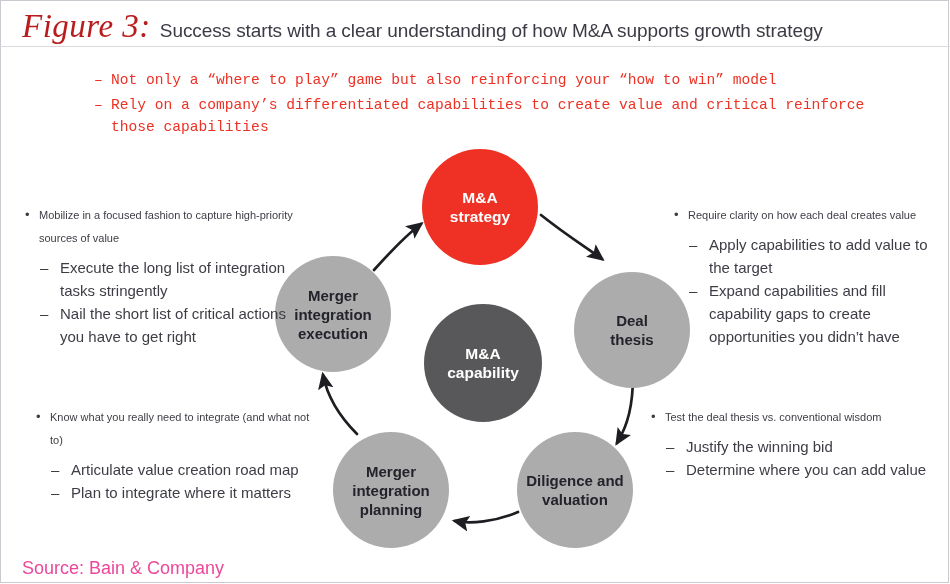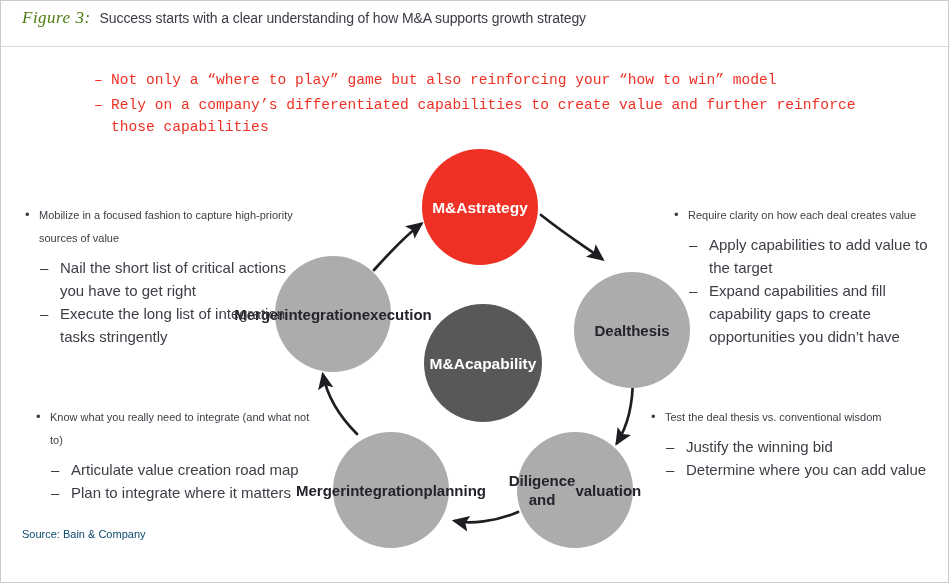--- a/index.html
+++ b/index.html
@@ -23,27 +23,27 @@
     top: 8px;
     width: 910px;
     height: 36px;
     display: flex;
     align-items: baseline;
     white-space: nowrap;
   }
   #figure-label {
     font-family: "Liberation Serif", serif;
     font-style: italic;
-    font-size: 17px;
-    color: #4d7c0f;
+    font-size: 33px;
+    color: #b91c1c;
     letter-spacing: 0.5px;
     margin-right: 9px;
   }
   #title-text {
-    font-size: 14px;
+    font-size: 19px;
     color: #3b3b45;
     letter-spacing: -0.1px;
   }
   #title-rule {
     position: absolute;
     left: 0px;
     top: 46px;
     width: 950px;
     height: 1px;
     background: #d9d9dd;
@@ -92,21 +92,21 @@
     left: 0;
     top: 0;
     width: 950px;
     height: 584px;
     pointer-events: none;
   }
   .node {
     position: absolute;
     border-radius: 50%;
     display: flex;
-    flex-direction: row;
+    flex-direction: column;
     align-items: center;
     justify-content: center;
     text-align: center;
     line-height: 19px;
     box-sizing: border-box;
   }
   .node .ln { display: block; }
   .node-strategy {
     width: 116px; height: 116px;
     left: 422px; top: 149px;
@@ -167,23 +167,23 @@
 
   #tl-block { left: 24px;  top: 204px; width: 290px; }
   #bl-block { left: 35px;  top: 406px; width: 275px; }
   #tr-block { left: 673px; top: 204px; width: 268px; }
   #br-block { left: 650px; top: 406px; width: 290px; }
 
   
   #source {
     position: absolute;
     left: 22px;
-    top: 528px;
-    font-size: 11px;
-    color: #0c4a6e;
+    top: 558px;
+    font-size: 18px;
+    color: #ec4899;
   }
 
   
   #frame {
     position: absolute;
     left: 0; top: 0;
     width: 949px; height: 583px;
     border: 1px solid #c9c9cf;
     pointer-events: none;
     box-sizing: border-box;
@@ -195,21 +195,21 @@
 <div id="frame"></div>
 
 <div id="title-bar">
   <span id="figure-label">Figure 3:</span>
   <span id="title-text">Success starts with a clear understanding of how M&amp;A supports growth strategy</span>
 </div>
 <div id="title-rule"></div>
 
 <div id="top-bullets">
   <div class="tb-l2">Not only a “where to play” game but also reinforcing your “how to win” model</div>
-  <div class="tb-l2">Rely on a company’s differentiated capabilities to create value and further reinforce those capabilities</div>
+  <div class="tb-l2">Rely on a company’s differentiated capabilities to create value and critical reinforce those capabilities</div>
 </div>
 
 <svg id="diagram" viewBox="0 0 950 584" xmlns="http://www.w3.org/2000/svg">
   <defs>
     <marker id="ah" markerWidth="7" markerHeight="7" refX="5.2" refY="3.2" orient="auto" markerUnits="strokeWidth">
       <path d="M0,0.3 L6.4,3.2 L0,6.1 L1.3,3.2 Z" fill="#1d1d22"></path>
     </marker>
   </defs>
   <g fill="none" stroke="#1d1d22" stroke-width="2.7" stroke-linecap="round" marker-end="url(#ah)">
 
@@ -253,22 +253,22 @@
 
 <div class="node node-gray node-execution">
   <span class="ln">Merger</span>
   <span class="ln">integration</span>
   <span class="ln">execution</span>
 </div>
 
 <div class="txtblock" id="tl-block">
   <div class="b1">Mobilize in a focused fashion to capture high-priority sources of value</div>
   <div class="gap"></div>
+  <div class="b2">Execute the long list of integration tasks stringently</div>
   <div class="b2">Nail the short list of critical actions you have to get right</div>
-  <div class="b2">Execute the long list of integration tasks stringently</div>
 </div>
 
 <div class="txtblock" id="bl-block">
   <div class="b1">Know what you really need to integrate (and what not to)</div>
   <div class="gap"></div>
   <div class="b2">Articulate value creation road map</div>
   <div class="b2">Plan to integrate where it matters</div>
 </div>
 
 <div class="txtblock" id="tr-block">

